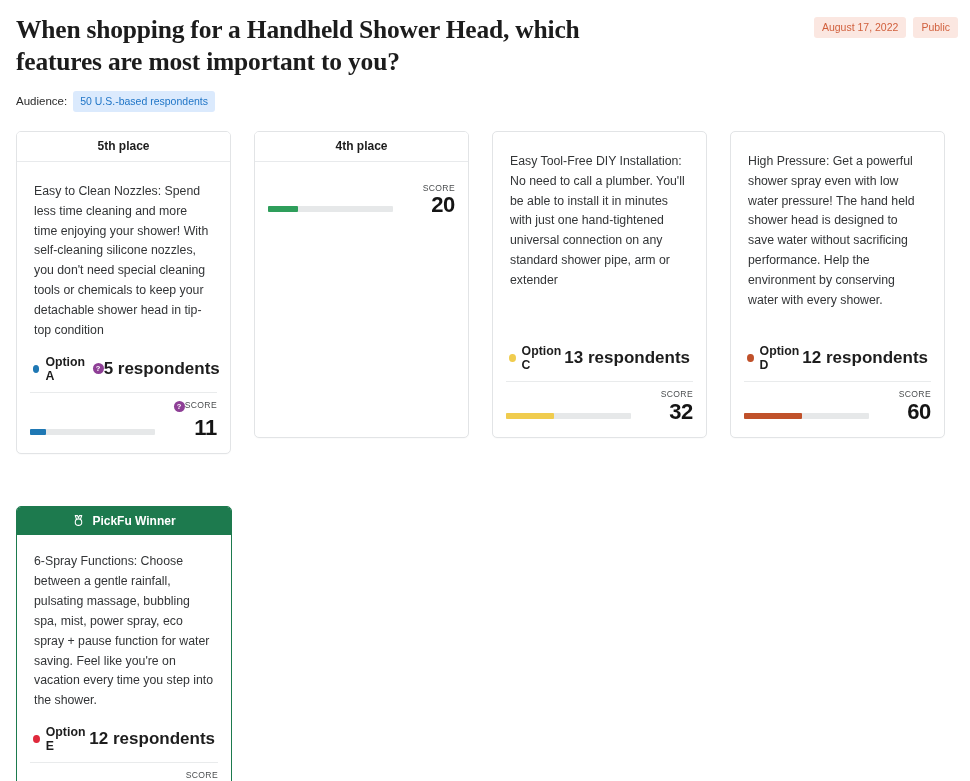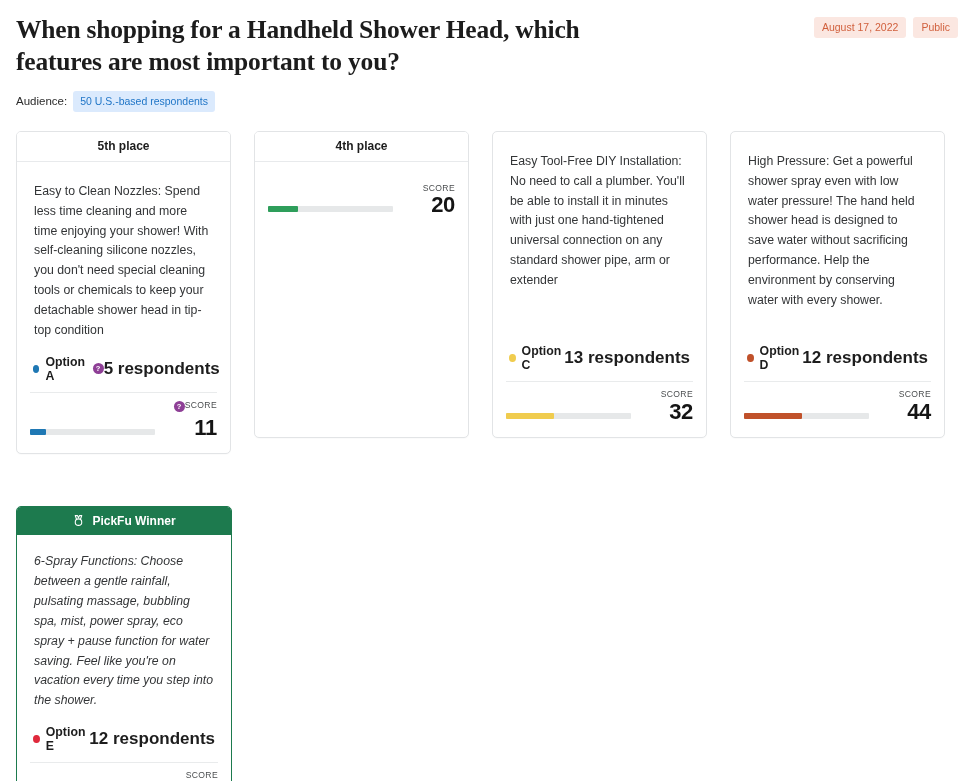--- a/index.html
+++ b/index.html
@@ -112,21 +112,21 @@
   }
   .medal-icon { display: inline-flex; align-items: center; }
 
   .card-body {
     flex: 1 1 auto;
     padding: 20px 17px 0 17px;
     font-size: 12.3px;
     line-height: 1.62;
     color: #333537;
   }
-  .card.winner .card-body { padding-top: 17px; font-style: italic; }
+  .card.winner .card-body { padding-top: 17px; }
 
   .card-foot { padding: 0 13px 14px 13px; margin-top: 14px; }
   .opt-row {
     display: flex;
     align-items: center;
     padding: 0 3px 9px 3px;
     border-bottom: 1px solid #e9ebec;
   }
   .opt-left { display: flex; align-items: center; gap: 6px; }
   .dot { width: 8px; height: 8px; border-radius: 50%; display: inline-block; }
@@ -282,21 +282,21 @@
           <div class="score-block">
             <div class="bar-wrap">
               <div class="bar-track">
                 <div class="bar-fill" style="width: 46%; background: rgb(192, 81, 42);"></div>
               </div>
             </div>
             <div class="score-side">
               <div class="score-cap">
                 <span>SCORE</span>
               </div>
-              <div class="score-val">44</div>
+              <div class="score-val">60</div>
             </div>
           </div>
         </div>
       </div>
       <div class="card winner">
         <div class="card-head">
           <span class="medal-icon">
             <svg width="13" height="13" viewBox="0 0 24 24" fill="none" stroke="#ffffff" stroke-width="2" stroke-linecap="round" stroke-linejoin="round">
               <circle cx="12" cy="15" r="6"></circle>
               <polyline points="8.21 9.3 6 3 10 3 12.5 7"></polyline>

